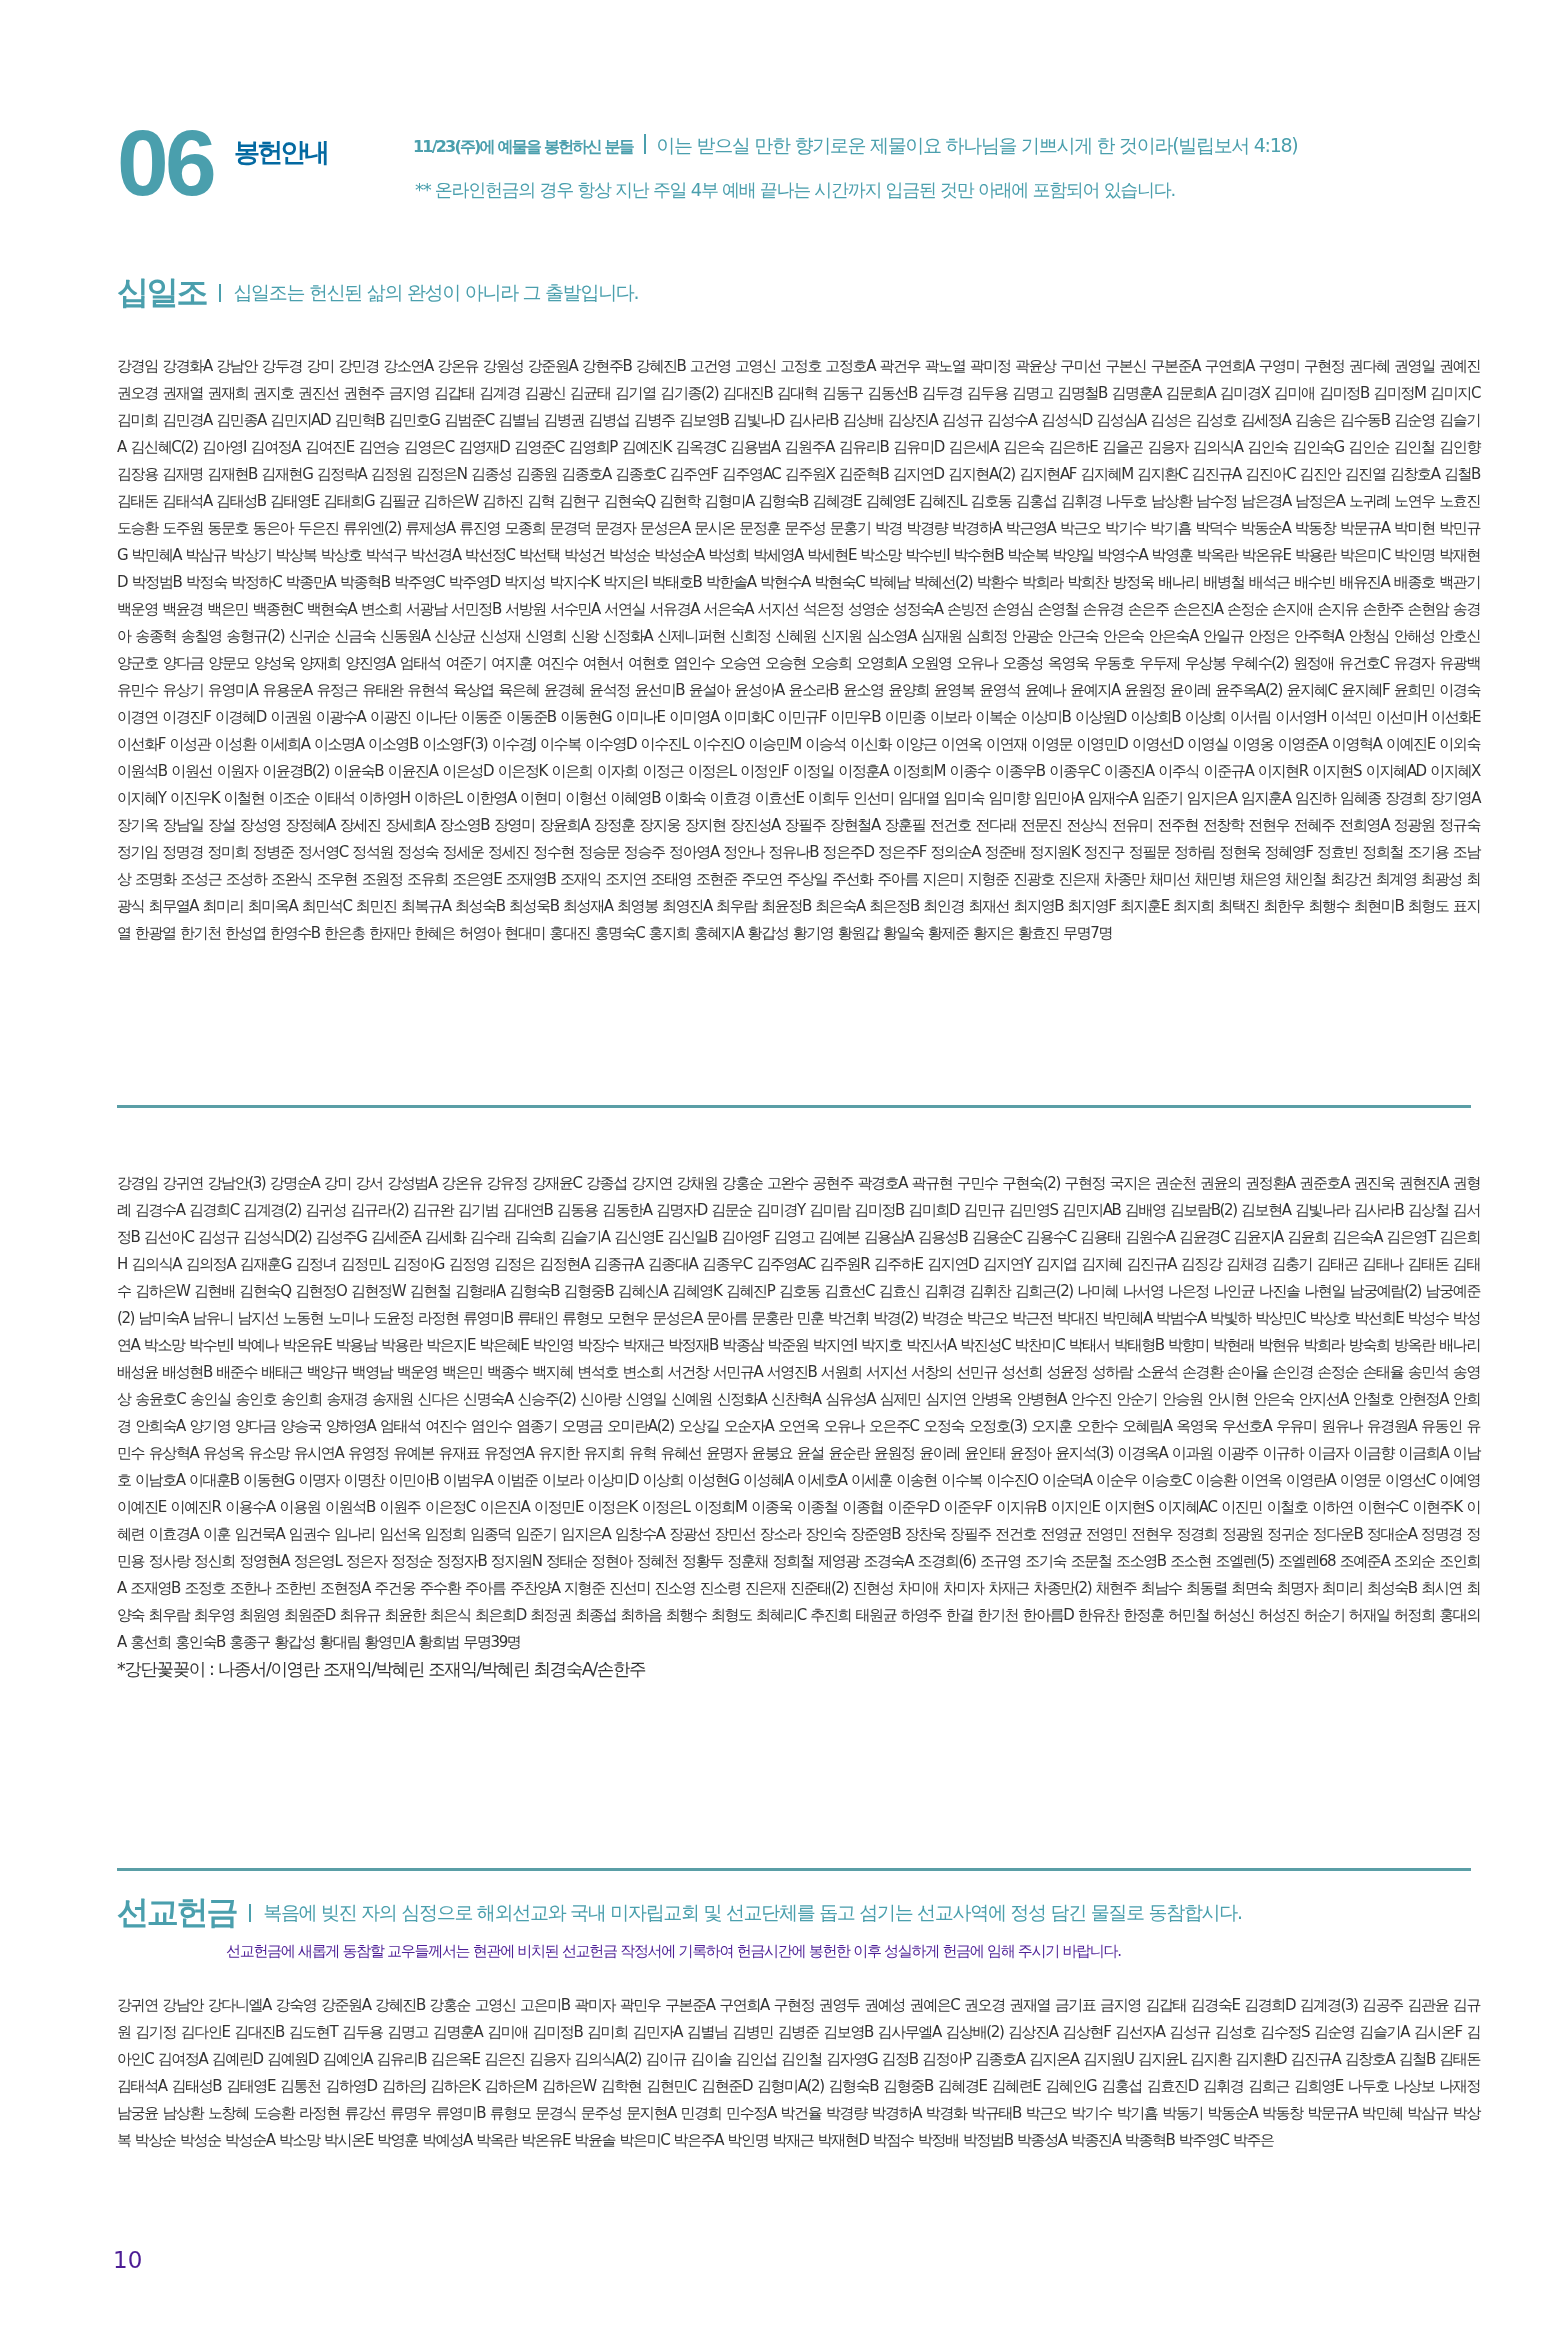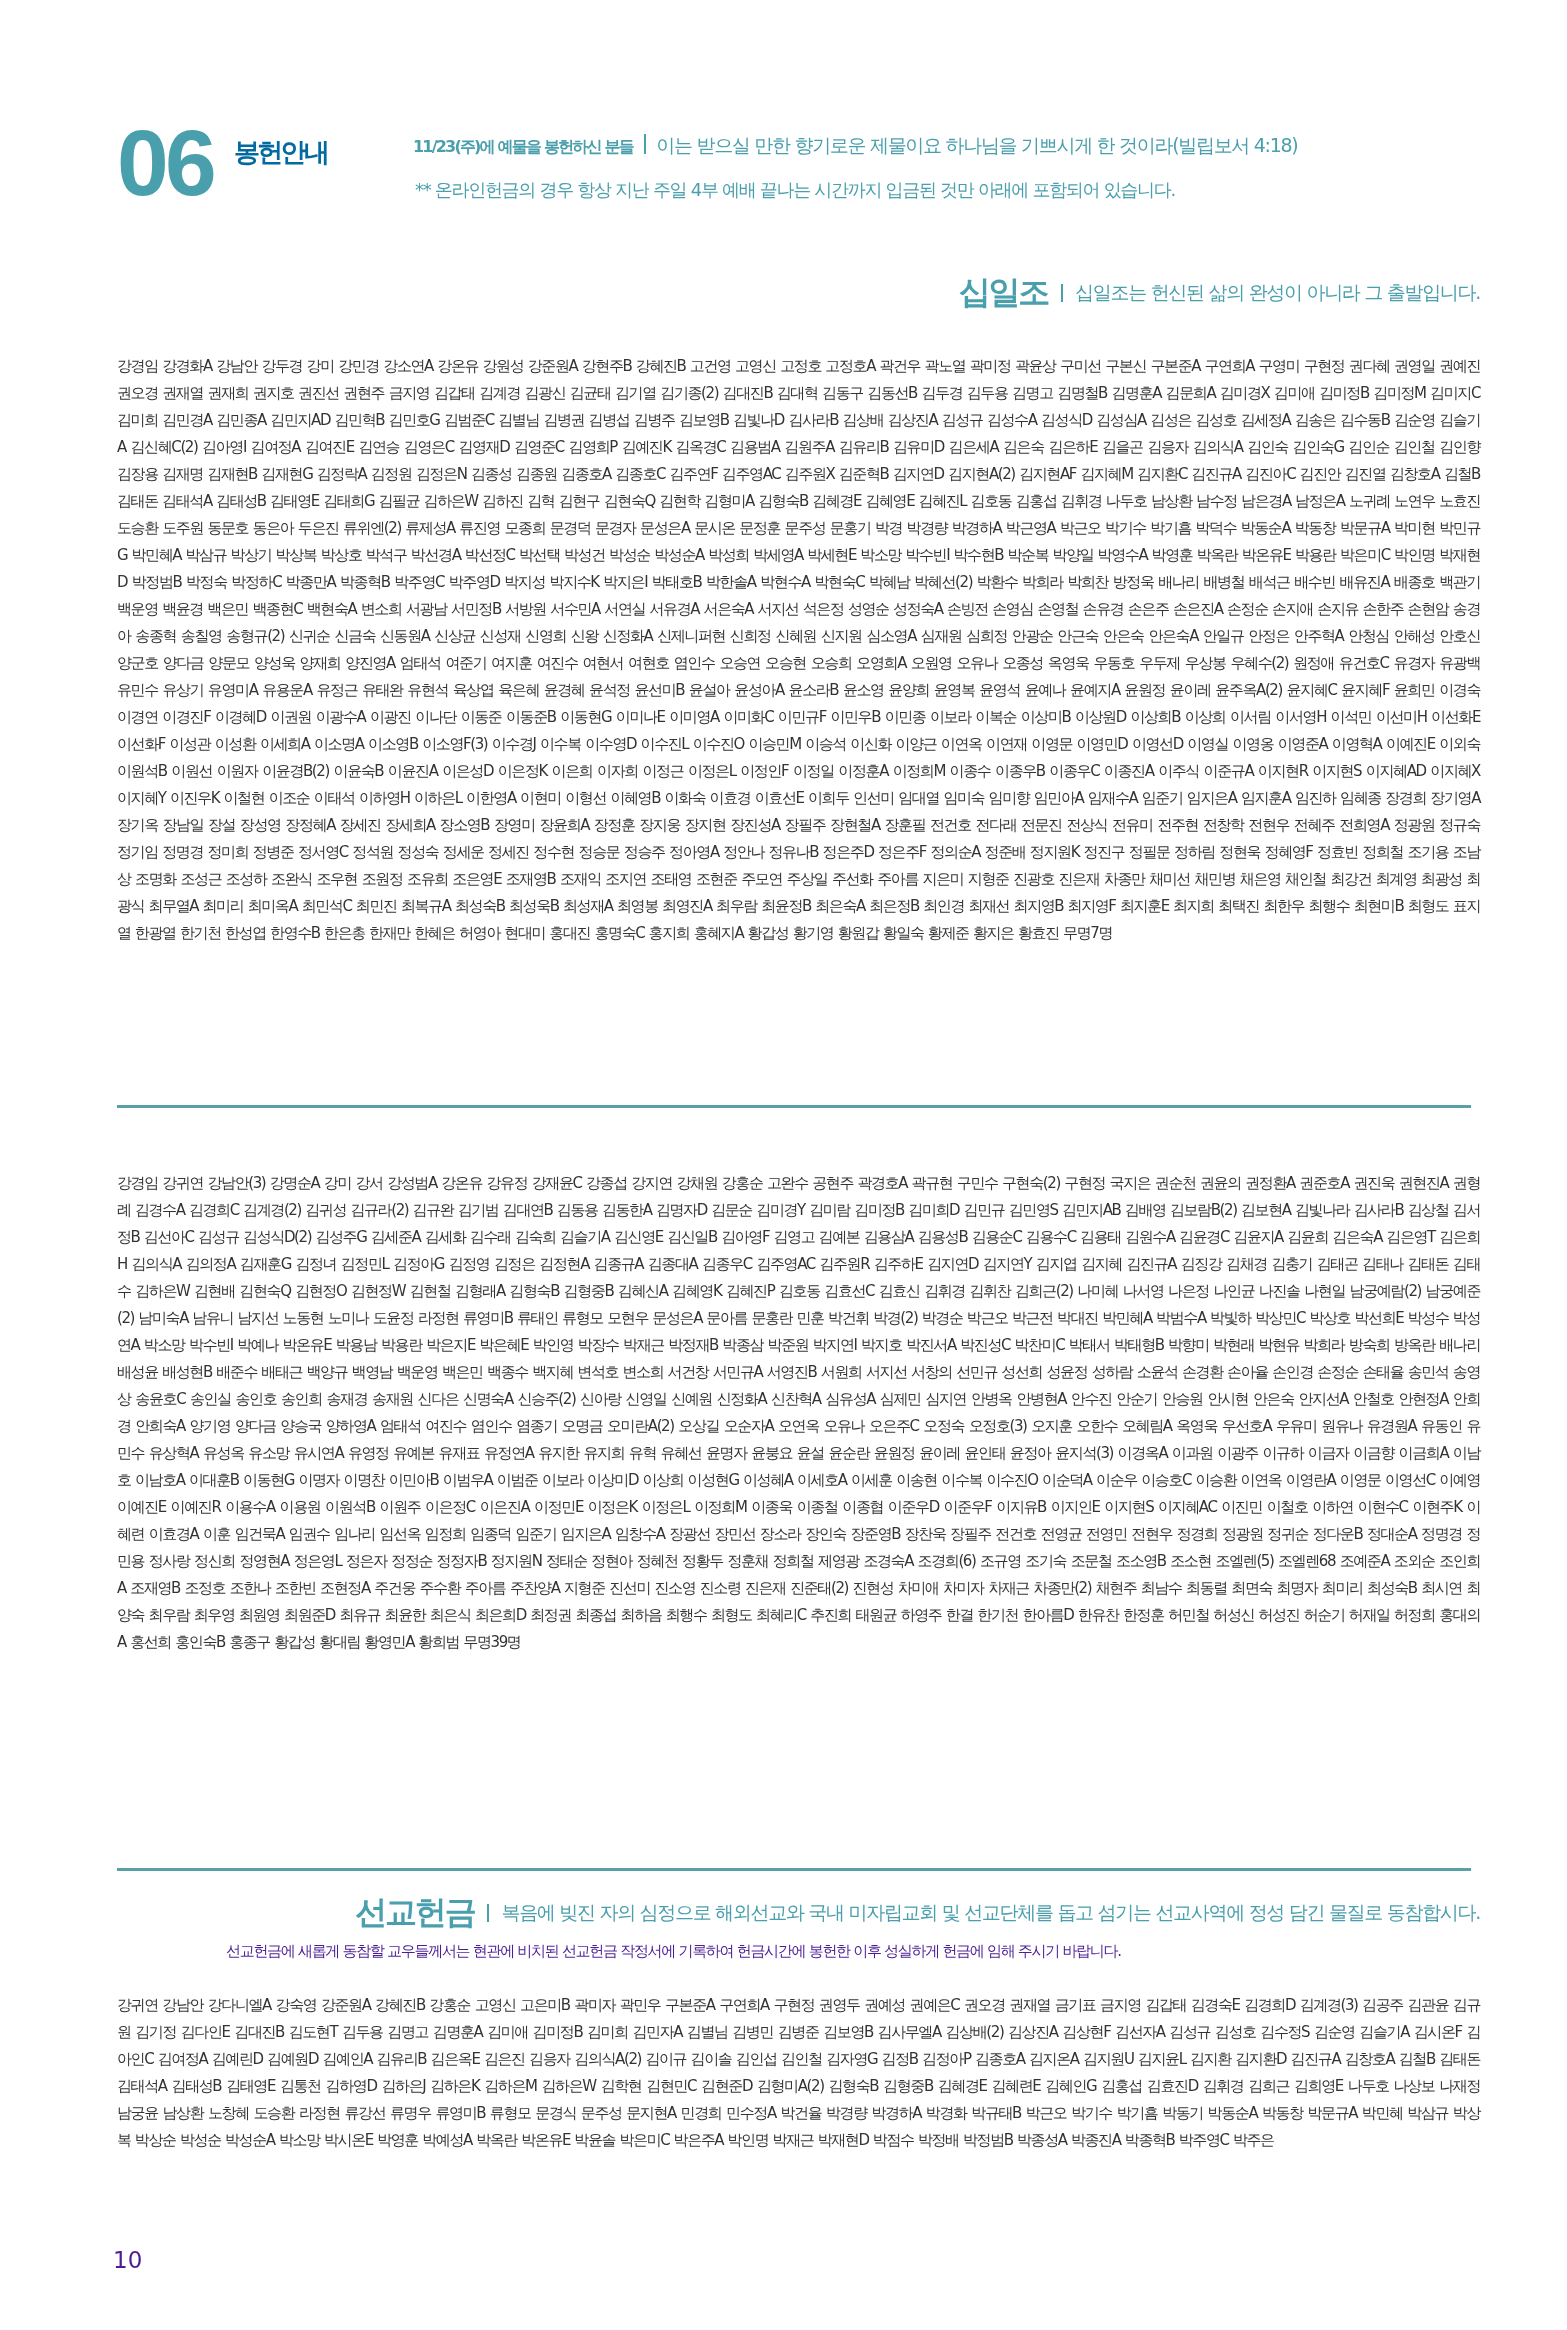--- a/index.html
+++ b/index.html
@@ -15,21 +15,21 @@
                line-height: 45px; color: #0369a1; letter-spacing: -2.7px; }
   .hdr-sub { position: absolute; left: 296px; top: 16px; white-space: nowrap; }
   .hdr-date { font-weight: bold; font-size: 16px; color: #4a9fad; letter-spacing: -1.8px; }
   .hdr-sep { display: inline-block; width: 1.8px; height: 20px; background: #4a9fad;
              margin: 0 10.8px; vertical-align: -1.8px; }
   .hdr-verse { font-size: 19px; color: #4a9fad; letter-spacing: -1.3px; }
   .hdr-note { position: absolute; left: 298px; top: 61px; font-size: 18px; color: #4a9fad;
               letter-spacing: -1.3px; white-space: nowrap; }
 
   .section { position: absolute; left: 117px; width: 1363px; }
-  .sec-title-row { white-space: nowrap; text-align: right; }
+  .sec-title-row { white-space: nowrap; }
   .sec-title { font-weight: bold; font-size: 32px; color: #4a9fad; letter-spacing: -2.2px;
                vertical-align: middle; }
   .sec-sep { display: inline-block; width: 1.8px; height: 18px; background: #4a9fad;
              margin: 0 12.6px; vertical-align: middle; }
   .sec-desc { font-size: 19px; color: #4a9fad; letter-spacing: -1.3px; vertical-align: middle; }
   .sec-desc2 { font-size: 15px; color: #4c1d95; letter-spacing: -1.3px; margin-left: 109px;
                margin-top: 7.2px; white-space: nowrap; }
 
   .names { margin-top: 38px; font-size: 15px; line-height: 27px; color: #333;
            letter-spacing: -1.4px; text-align: justify; word-spacing: 0.9px; }
@@ -58,20 +58,21 @@
     <div class="sec-title-row">
       <span class="sec-title">십일조</span><span class="sec-sep"></span><span class="sec-desc">십일조는 헌신된 삶의 완성이 아니라 그 출발입니다.</span>
     </div>
     <div class="names">강경임 강경화A 강남안 강두경 강미 강민경 강소연A 강온유 강원성 강준원A 강현주B 강혜진B 고건영 고영신 고정호 고정호A 곽건우 곽노열 곽미정 곽윤상 구미선 구본신 구본준A 구연희A 구영미 구현정 권다혜 권영일 권예진 권오경 권재열 권재희 권지호 권진선 권현주 금지영 김갑태 김계경 김광신 김균태 김기열 김기종(2) 김대진B 김대혁 김동구 김동선B 김두경 김두용 김명고 김명철B 김명훈A 김문희A 김미경X 김미애 김미정B 김미정M 김미지C 김미희 김민경A 김민종A 김민지AD 김민혁B 김민호G 김범준C 김별님 김병권 김병섭 김병주 김보영B 김빛나D 김사라B 김상배 김상진A 김성규 김성수A 김성식D 김성심A 김성은 김성호 김세정A 김송은 김수동B 김순영 김슬기A 김신혜C(2) 김아영I 김여정A 김여진E 김연승 김영은C 김영재D 김영준C 김영희P 김예진K 김옥경C 김용범A 김원주A 김유리B 김유미D 김은세A 김은숙 김은하E 김을곤 김응자 김의식A 김인숙 김인숙G 김인순 김인철 김인향 김장용 김재명 김재현B 김재현G 김정락A 김정원 김정은N 김종성 김종원 김종호A 김종호C 김주연F 김주영AC 김주원X 김준혁B 김지연D 김지현A(2) 김지현AF 김지혜M 김지환C 김진규A 김진아C 김진안 김진열 김창호A 김철B 김태돈 김태석A 김태성B 김태영E 김태희G 김필균 김하은W 김하진 김혁 김현구 김현숙Q 김현학 김형미A 김형숙B 김혜경E 김혜영E 김혜진L 김호동 김홍섭 김휘경 나두호 남상환 남수정 남은경A 남정은A 노귀례 노연우 노효진 도승환 도주원 동문호 동은아 두은진 류위엔(2) 류제성A 류진영 모종희 문경덕 문경자 문성은A 문시온 문정훈 문주성 문홍기 박경 박경량 박경하A 박근영A 박근오 박기수 박기흠 박덕수 박동순A 박동창 박문규A 박미현 박민규G 박민혜A 박삼규 박상기 박상복 박상호 박석구 박선경A 박선정C 박선택 박성건 박성순 박성순A 박성희 박세영A 박세현E 박소망 박수빈I 박수현B 박순복 박양일 박영수A 박영훈 박옥란 박온유E 박용란 박은미C 박인명 박재현D 박정범B 박정숙 박정하C 박종만A 박종혁B 박주영C 박주영D 박지성 박지수K 박지은I 박태호B 박한솔A 박현수A 박현숙C 박혜남 박혜선(2) 박환수 박희라 박희찬 방정욱 배나리 배병철 배석근 배수빈 배유진A 배종호 백관기 백운영 백윤경 백은민 백종현C 백현숙A 변소희 서광남 서민정B 서방원 서수민A 서연실 서유경A 서은숙A 서지선 석은정 성영순 성정숙A 손빙전 손영심 손영철 손유경 손은주 손은진A 손정순 손지애 손지유 손한주 손현암 송경아 송종혁 송칠영 송형규(2) 신귀순 신금숙 신동원A 신상균 신성재 신영희 신왕 신정화A 신제니퍼현 신희정 신혜원 신지원 심소영A 심재원 심희정 안광순 안근숙 안은숙 안은숙A 안일규 안정은 안주혁A 안청심 안해성 안호신 양군호 양다금 양문모 양성욱 양재희 양진영A 엄태석 여준기 여지훈 여진수 여현서 여현호 염인수 오승연 오승현 오승희 오영희A 오원영 오유나 오종성 옥영욱 우동호 우두제 우상봉 우혜수(2) 원정애 유건호C 유경자 유광백 유민수 유상기 유영미A 유용운A 유정근 유태완 유현석 육상엽 육은혜 윤경혜 윤석정 윤선미B 윤설아 윤성아A 윤소라B 윤소영 윤양희 윤영복 윤영석 윤예나 윤예지A 윤원정 윤이레 윤주옥A(2) 윤지혜C 윤지혜F 윤희민 이경숙 이경연 이경진F 이경혜D 이권원 이광수A 이광진 이나단 이동준 이동준B 이동현G 이미나E 이미영A 이미화C 이민규F 이민우B 이민종 이보라 이복순 이상미B 이상원D 이상희B 이상희 이서림 이서영H 이석민 이선미H 이선화E 이선화F 이성관 이성환 이세희A 이소명A 이소영B 이소영F(3) 이수경J 이수복 이수영D 이수진L 이수진O 이승민M 이승석 이신화 이양근 이연옥 이연재 이영문 이영민D 이영선D 이영실 이영옹 이영준A 이영혁A 이예진E 이외숙 이원석B 이원선 이원자 이윤경B(2) 이윤숙B 이윤진A 이은성D 이은정K 이은희 이자희 이정근 이정은L 이정인F 이정일 이정훈A 이정희M 이종수 이종우B 이종우C 이종진A 이주식 이준규A 이지현R 이지현S 이지혜AD 이지혜X 이지혜Y 이진우K 이철현 이조순 이태석 이하영H 이하은L 이한영A 이현미 이형선 이혜영B 이화숙 이효경 이효선E 이희두 인선미 임대열 임미숙 임미향 임민아A 임재수A 임준기 임지은A 임지훈A 임진하 임혜종 장경희 장기영A 장기옥 장남일 장설 장성영 장정혜A 장세진 장세희A 장소영B 장영미 장윤희A 장정훈 장지웅 장지현 장진성A 장필주 장현철A 장훈필 전건호 전다래 전문진 전상식 전유미 전주현 전창학 전현우 전혜주 전희영A 정광원 정규숙 정기임 정명경 정미희 정병준 정서영C 정석원 정성숙 정세운 정세진 정수현 정승문 정승주 정아영A 정안나 정유나B 정은주D 정은주F 정의순A 정준배 정지원K 정진구 정필문 정하림 정현욱 정혜영F 정효빈 정희철 조기용 조남상 조명화 조성근 조성하 조완식 조우현 조원정 조유희 조은영E 조재영B 조재익 조지연 조태영 조현준 주모연 주상일 주선화 주아름 지은미 지형준 진광호 진은재 차종만 채미선 채민병 채은영 채인철 최강건 최계영 최광성 최광식 최무열A 최미리 최미옥A 최민석C 최민진 최복규A 최성숙B 최성욱B 최성재A 최영봉 최영진A 최우람 최윤정B 최은숙A 최은정B 최인경 최재선 최지영B 최지영F 최지훈E 최지희 최택진 최한우 최행수 최현미B 최형도 표지열 한광열 한기천 한성엽 한영수B 한은총 한재만 한혜은 허영아 현대미 홍대진 홍명숙C 홍지희 홍혜지A 황갑성 황기영 황원갑 황일숙 황제준 황지은 황효진 무명7명</div>
   </div>
 
   <div class="divider" style="top: 1105px;"></div>
 
   <div class="section" style="top: 1132px;">
     <div class="names">강경임 강귀연 강남안(3) 강명순A 강미 강서 강성범A 강온유 강유정 강재윤C 강종섭 강지연 강채원 강홍순 고완수 공현주 곽경호A 곽규현 구민수 구현숙(2) 구현정 국지은 권순천 권윤의 권정환A 권준호A 권진욱 권현진A 권형례 김경수A 김경희C 김계경(2) 김귀성 김규라(2) 김규완 김기범 김대연B 김동용 김동한A 김명자D 김문순 김미경Y 김미람 김미정B 김미희D 김민규 김민영S 김민지AB 김배영 김보람B(2) 김보현A 김빛나라 김사라B 김상철 김서정B 김선아C 김성규 김성식D(2) 김성주G 김세준A 김세화 김수래 김숙희 김슬기A 김신영E 김신일B 김아영F 김영고 김예본 김용삼A 김용성B 김용순C 김용수C 김용태 김원수A 김윤경C 김윤지A 김윤희 김은숙A 김은영T 김은희H 김의식A 김의정A 김재훈G 김정녀 김정민L 김정아G 김정영 김정은 김정현A 김종규A 김종대A 김종우C 김주영AC 김주원R 김주하E 김지연D 김지연Y 김지엽 김지혜 김진규A 김징강 김채경 김충기 김태곤 김태나 김태돈 김태수 김하은W 김현배 김현숙Q 김현정O 김현정W 김현철 김형래A 김형숙B 김형중B 김혜신A 김혜영K 김혜진P 김호동 김효선C 김효신 김휘경 김휘찬 김희근(2) 나미혜 나서영 나은정 나인균 나진솔 나현일 남궁예람(2) 남궁예준(2) 남미숙A 남유니 남지선 노동현 노미나 도윤정 라정현 류영미B 류태인 류형모 모현우 문성은A 문아름 문홍란 민훈 박건휘 박경(2) 박경순 박근오 박근전 박대진 박민혜A 박범수A 박빛하 박상민C 박상호 박선희E 박성수 박성연A 박소망 박수빈I 박예나 박온유E 박용남 박용란 박은지E 박은혜E 박인영 박장수 박재근 박정재B 박종삼 박준원 박지연I 박지호 박진서A 박진성C 박찬미C 박태서 박태형B 박향미 박현래 박현유 박희라 방숙희 방옥란 배나리 배성윤 배성현B 배준수 배태근 백양규 백영남 백운영 백은민 백종수 백지혜 변석호 변소희 서건창 서민규A 서영진B 서원희 서지선 서창의 선민규 성선희 성윤정 성하람 소윤석 손경환 손아율 손인경 손정순 손태율 송민석 송영상 송윤호C 송인실 송인호 송인희 송재경 송재원 신다은 신명숙A 신승주(2) 신아랑 신영일 신예원 신정화A 신찬혁A 심유성A 심제민 심지연 안병옥 안병현A 안수진 안순기 안승원 안시현 안은숙 안지선A 안철호 안현정A 안희경 안희숙A 양기영 양다금 양승국 양하영A 엄태석 여진수 염인수 염종기 오명금 오미란A(2) 오상길 오순자A 오연옥 오유나 오은주C 오정숙 오정호(3) 오지훈 오한수 오혜림A 옥영욱 우선호A 우유미 원유나 유경원A 유동인 유민수 유상혁A 유성옥 유소망 유시연A 유영정 유예본 유재표 유정연A 유지한 유지희 유혁 유혜선 윤명자 윤붕요 윤설 윤순란 윤원정 윤이레 윤인태 윤정아 윤지석(3) 이경옥A 이과원 이광주 이규하 이금자 이금향 이금희A 이남호 이남호A 이대훈B 이동현G 이명자 이명찬 이민아B 이범우A 이범준 이보라 이상미D 이상희 이성현G 이성혜A 이세호A 이세훈 이송현 이수복 이수진O 이순덕A 이순우 이승호C 이승환 이연옥 이영란A 이영문 이영선C 이예영 이예진E 이예진R 이용수A 이용원 이원석B 이원주 이은정C 이은진A 이정민E 이정은K 이정은L 이정희M 이종욱 이종철 이종협 이준우D 이준우F 이지유B 이지인E 이지현S 이지혜AC 이진민 이철호 이하연 이현수C 이현주K 이혜련 이효경A 이훈 임건묵A 임권수 임나리 임선옥 임정희 임종덕 임준기 임지은A 임창수A 장광선 장민선 장소라 장인숙 장준영B 장찬욱 장필주 전건호 전영균 전영민 전현우 정경희 정광원 정귀순 정다운B 정대순A 정명경 정민용 정사랑 정신희 정영현A 정은영L 정은자 정정순 정정자B 정지원N 정태순 정현아 정혜천 정황두 정훈채 정희철 제영광 조경숙A 조경희(6) 조규영 조기숙 조문철 조소영B 조소현 조엘렌(5) 조엘렌68 조예준A 조외순 조인희A 조재영B 조정호 조한나 조한빈 조현정A 주건웅 주수환 주아름 주찬양A 지형준 진선미 진소영 진소령 진은재 진준태(2) 진현성 차미애 차미자 차재근 차종만(2) 채현주 최남수 최동렬 최면숙 최명자 최미리 최성숙B 최시연 최양숙 최우람 최우영 최원영 최원준D 최유규 최윤한 최은식 최은희D 최정권 최종섭 최하음 최행수 최형도 최혜리C 추진희 태원균 하영주 한결 한기천 한아름D 한유찬 한정훈 허민철 허성신 허성진 허순기 허재일 허정희 홍대의A 홍선희 홍인숙B 홍종구 황갑성 황대림 황영민A 황희범 무명39명</div>
+    <div class="note-line">*강단꽃꽂이 : 나종서/이영란 조재익/박혜린 조재익/박혜린 최경숙A/손한주</div>
   </div>
 
   <div class="divider" style="top: 1868px;"></div>
 
   <div class="section" style="top: 1891px;">
     <div class="sec-title-row">
       <span class="sec-title">선교헌금</span><span class="sec-sep"></span><span class="sec-desc">복음에 빚진 자의 심정으로 해외선교와 국내 미자립교회 및 선교단체를 돕고 섬기는 선교사역에 정성 담긴 물질로 동참합시다.</span>
     </div>
     <div class="sec-desc2">선교헌금에 새롭게 동참할 교우들께서는 현관에 비치된 선교헌금 작정서에 기록하여 헌금시간에 봉헌한 이후 성실하게 헌금에 임해 주시기 바랍니다.</div>
     <div class="names" style="margin-top: 30.5px;">강귀연 강남안 강다니엘A 강숙영 강준원A 강혜진B 강홍순 고영신 고은미B 곽미자 곽민우 구본준A 구연희A 구현정 권영두 권예성 권예은C 권오경 권재열 금기표 금지영 김갑태 김경숙E 김경희D 김계경(3) 김공주 김관윤 김규원 김기정 김다인E 김대진B 김도현T 김두용 김명고 김명훈A 김미애 김미정B 김미희 김민자A 김별님 김병민 김병준 김보영B 김사무엘A 김상배(2) 김상진A 김상현F 김선자A 김성규 김성호 김수정S 김순영 김슬기A 김시온F 김아인C 김여정A 김예린D 김예원D 김예인A 김유리B 김은옥E 김은진 김응자 김의식A(2) 김이규 김이솔 김인섭 김인철 김자영G 김정B 김정아P 김종호A 김지온A 김지원U 김지윤L 김지환 김지환D 김진규A 김창호A 김철B 김태돈 김태석A 김태성B 김태영E 김통천 김하영D 김하은J 김하은K 김하은M 김하은W 김학현 김현민C 김현준D 김형미A(2) 김형숙B 김형중B 김혜경E 김혜련E 김혜인G 김홍섭 김효진D 김휘경 김희근 김희영E 나두호 나상보 나재정 남궁윤 남상환 노창혜 도승환 라정현 류강선 류명우 류영미B 류형모 문경식 문주성 문지현A 민경희 민수정A 박건율 박경량 박경하A 박경화 박규태B 박근오 박기수 박기흠 박동기 박동순A 박동창 박문규A 박민혜 박삼규 박상복 박상순 박성순 박성순A 박소망 박시온E 박영훈 박예성A 박옥란 박온유E 박윤솔 박은미C 박은주A 박인명 박재근 박재현D 박점수 박정배 박정범B 박종성A 박종진A 박종혁B 박주영C 박주은</div>

